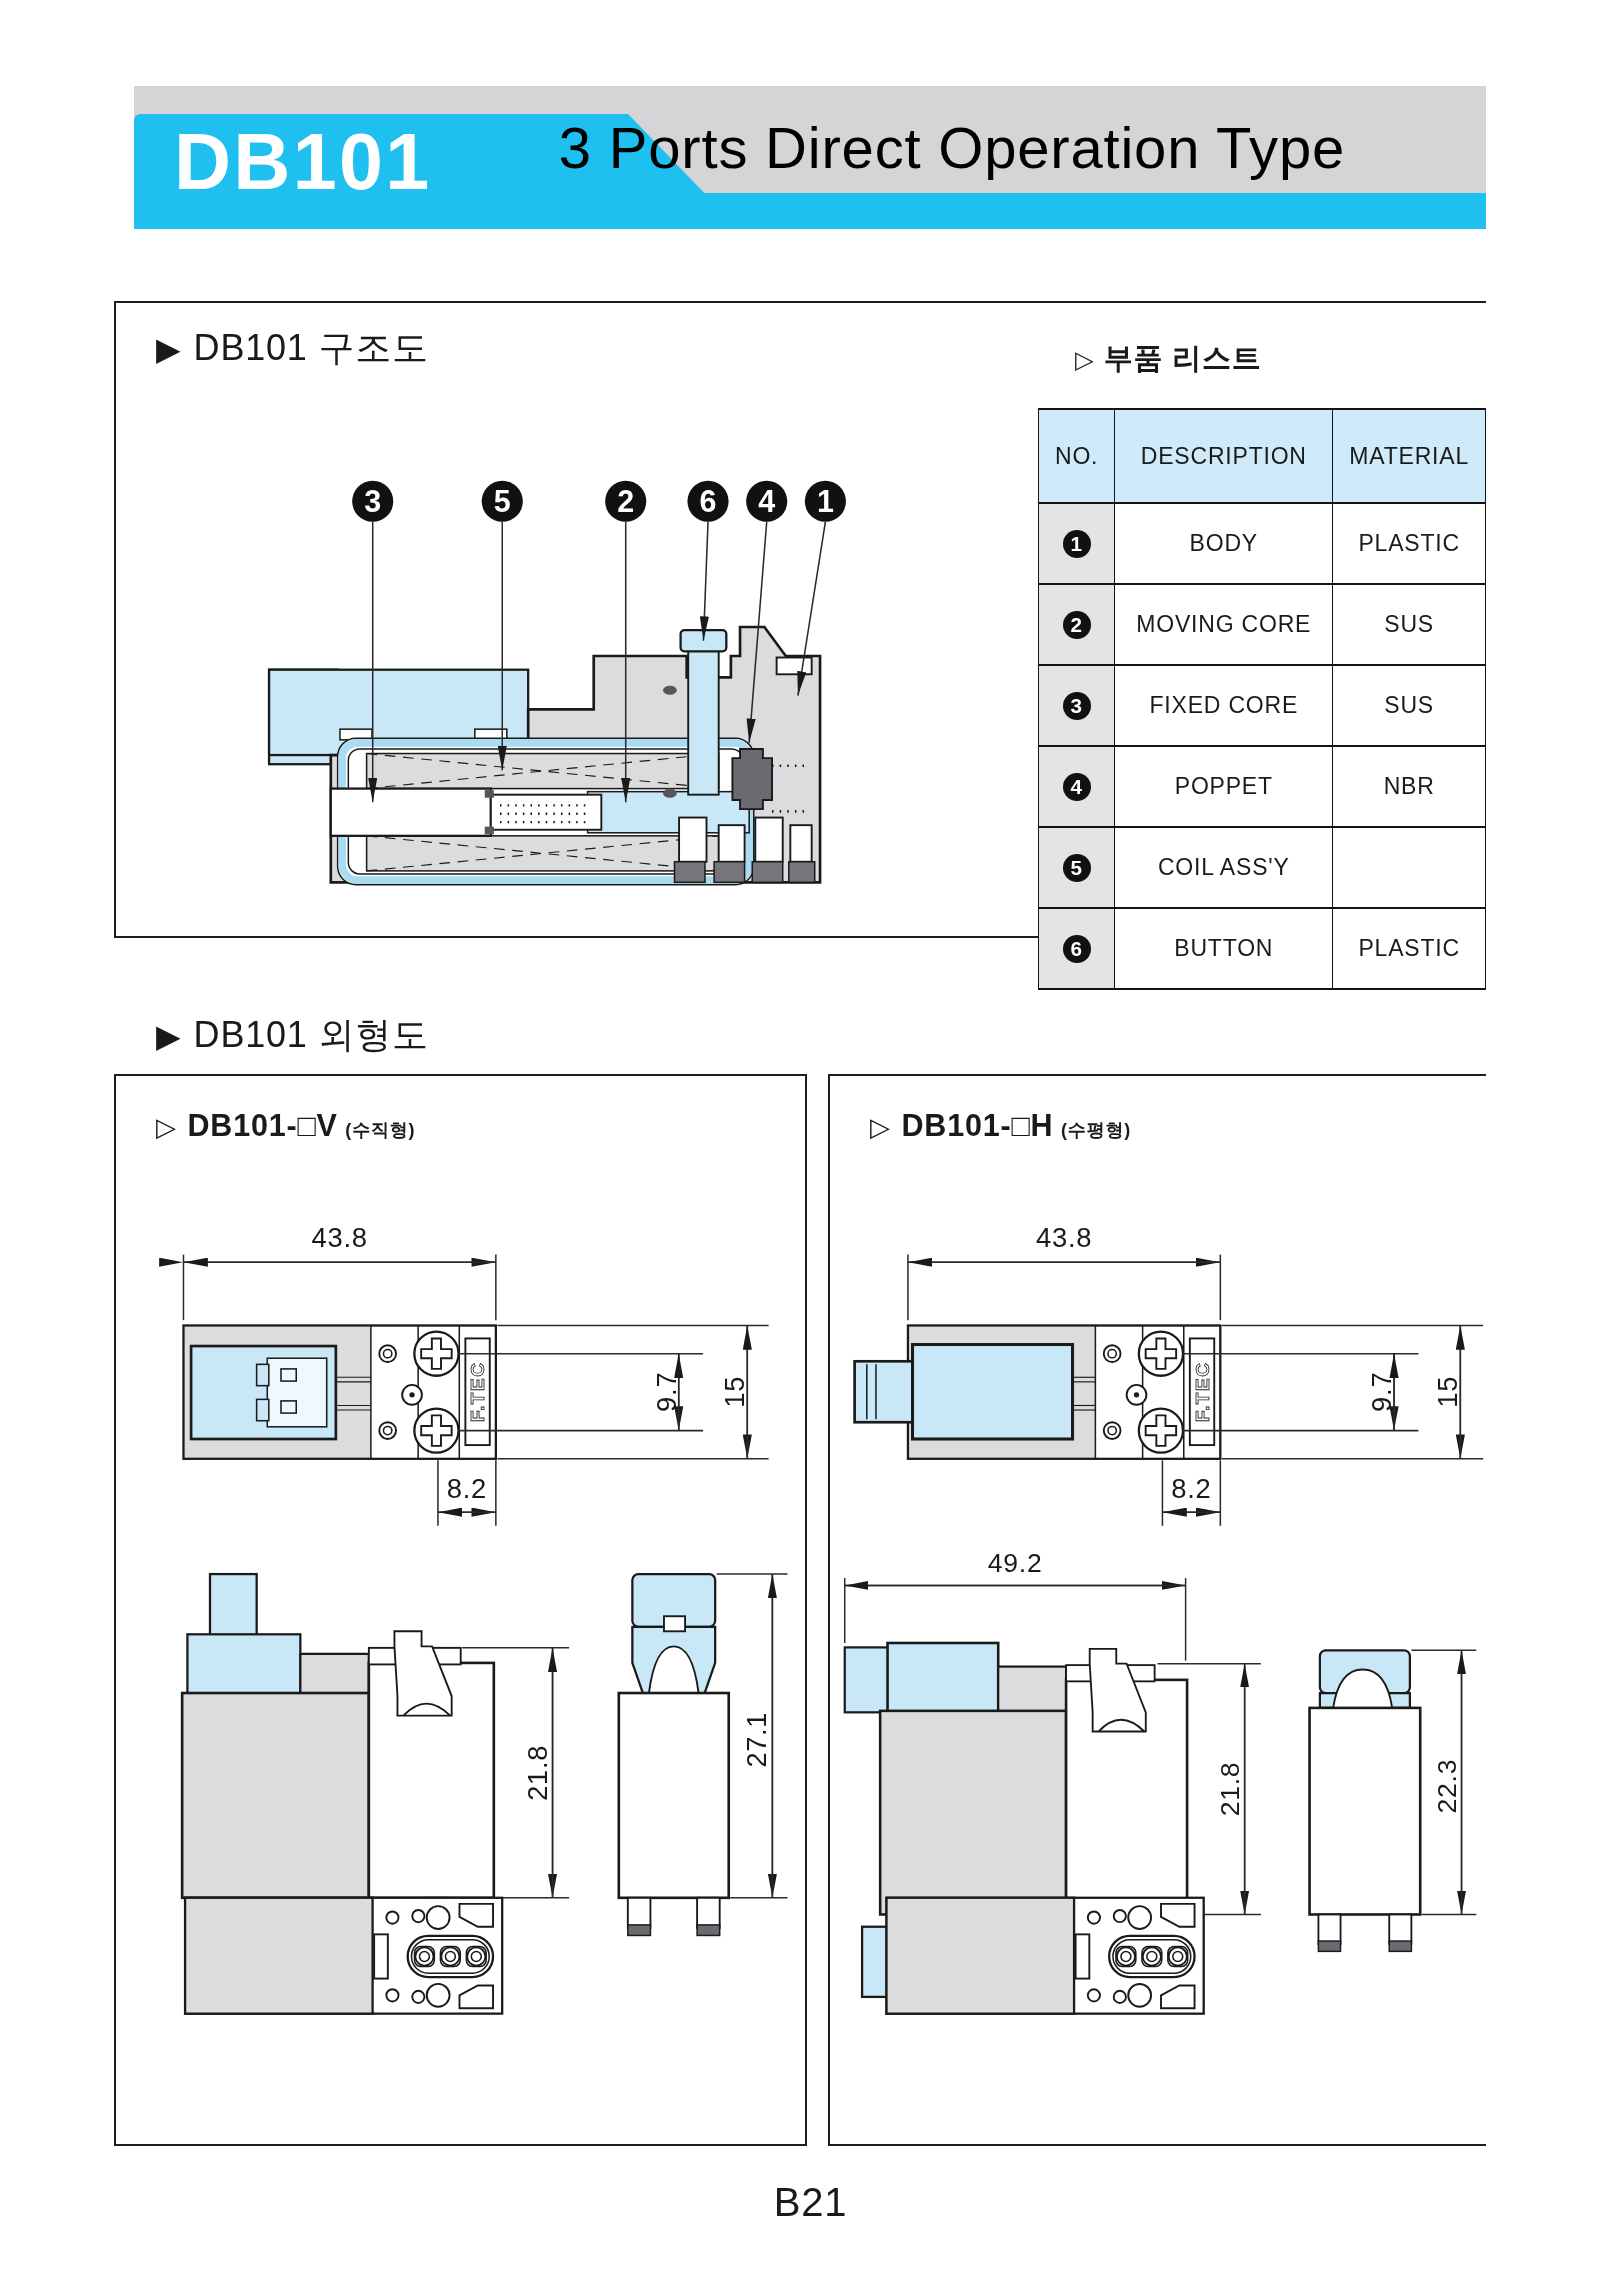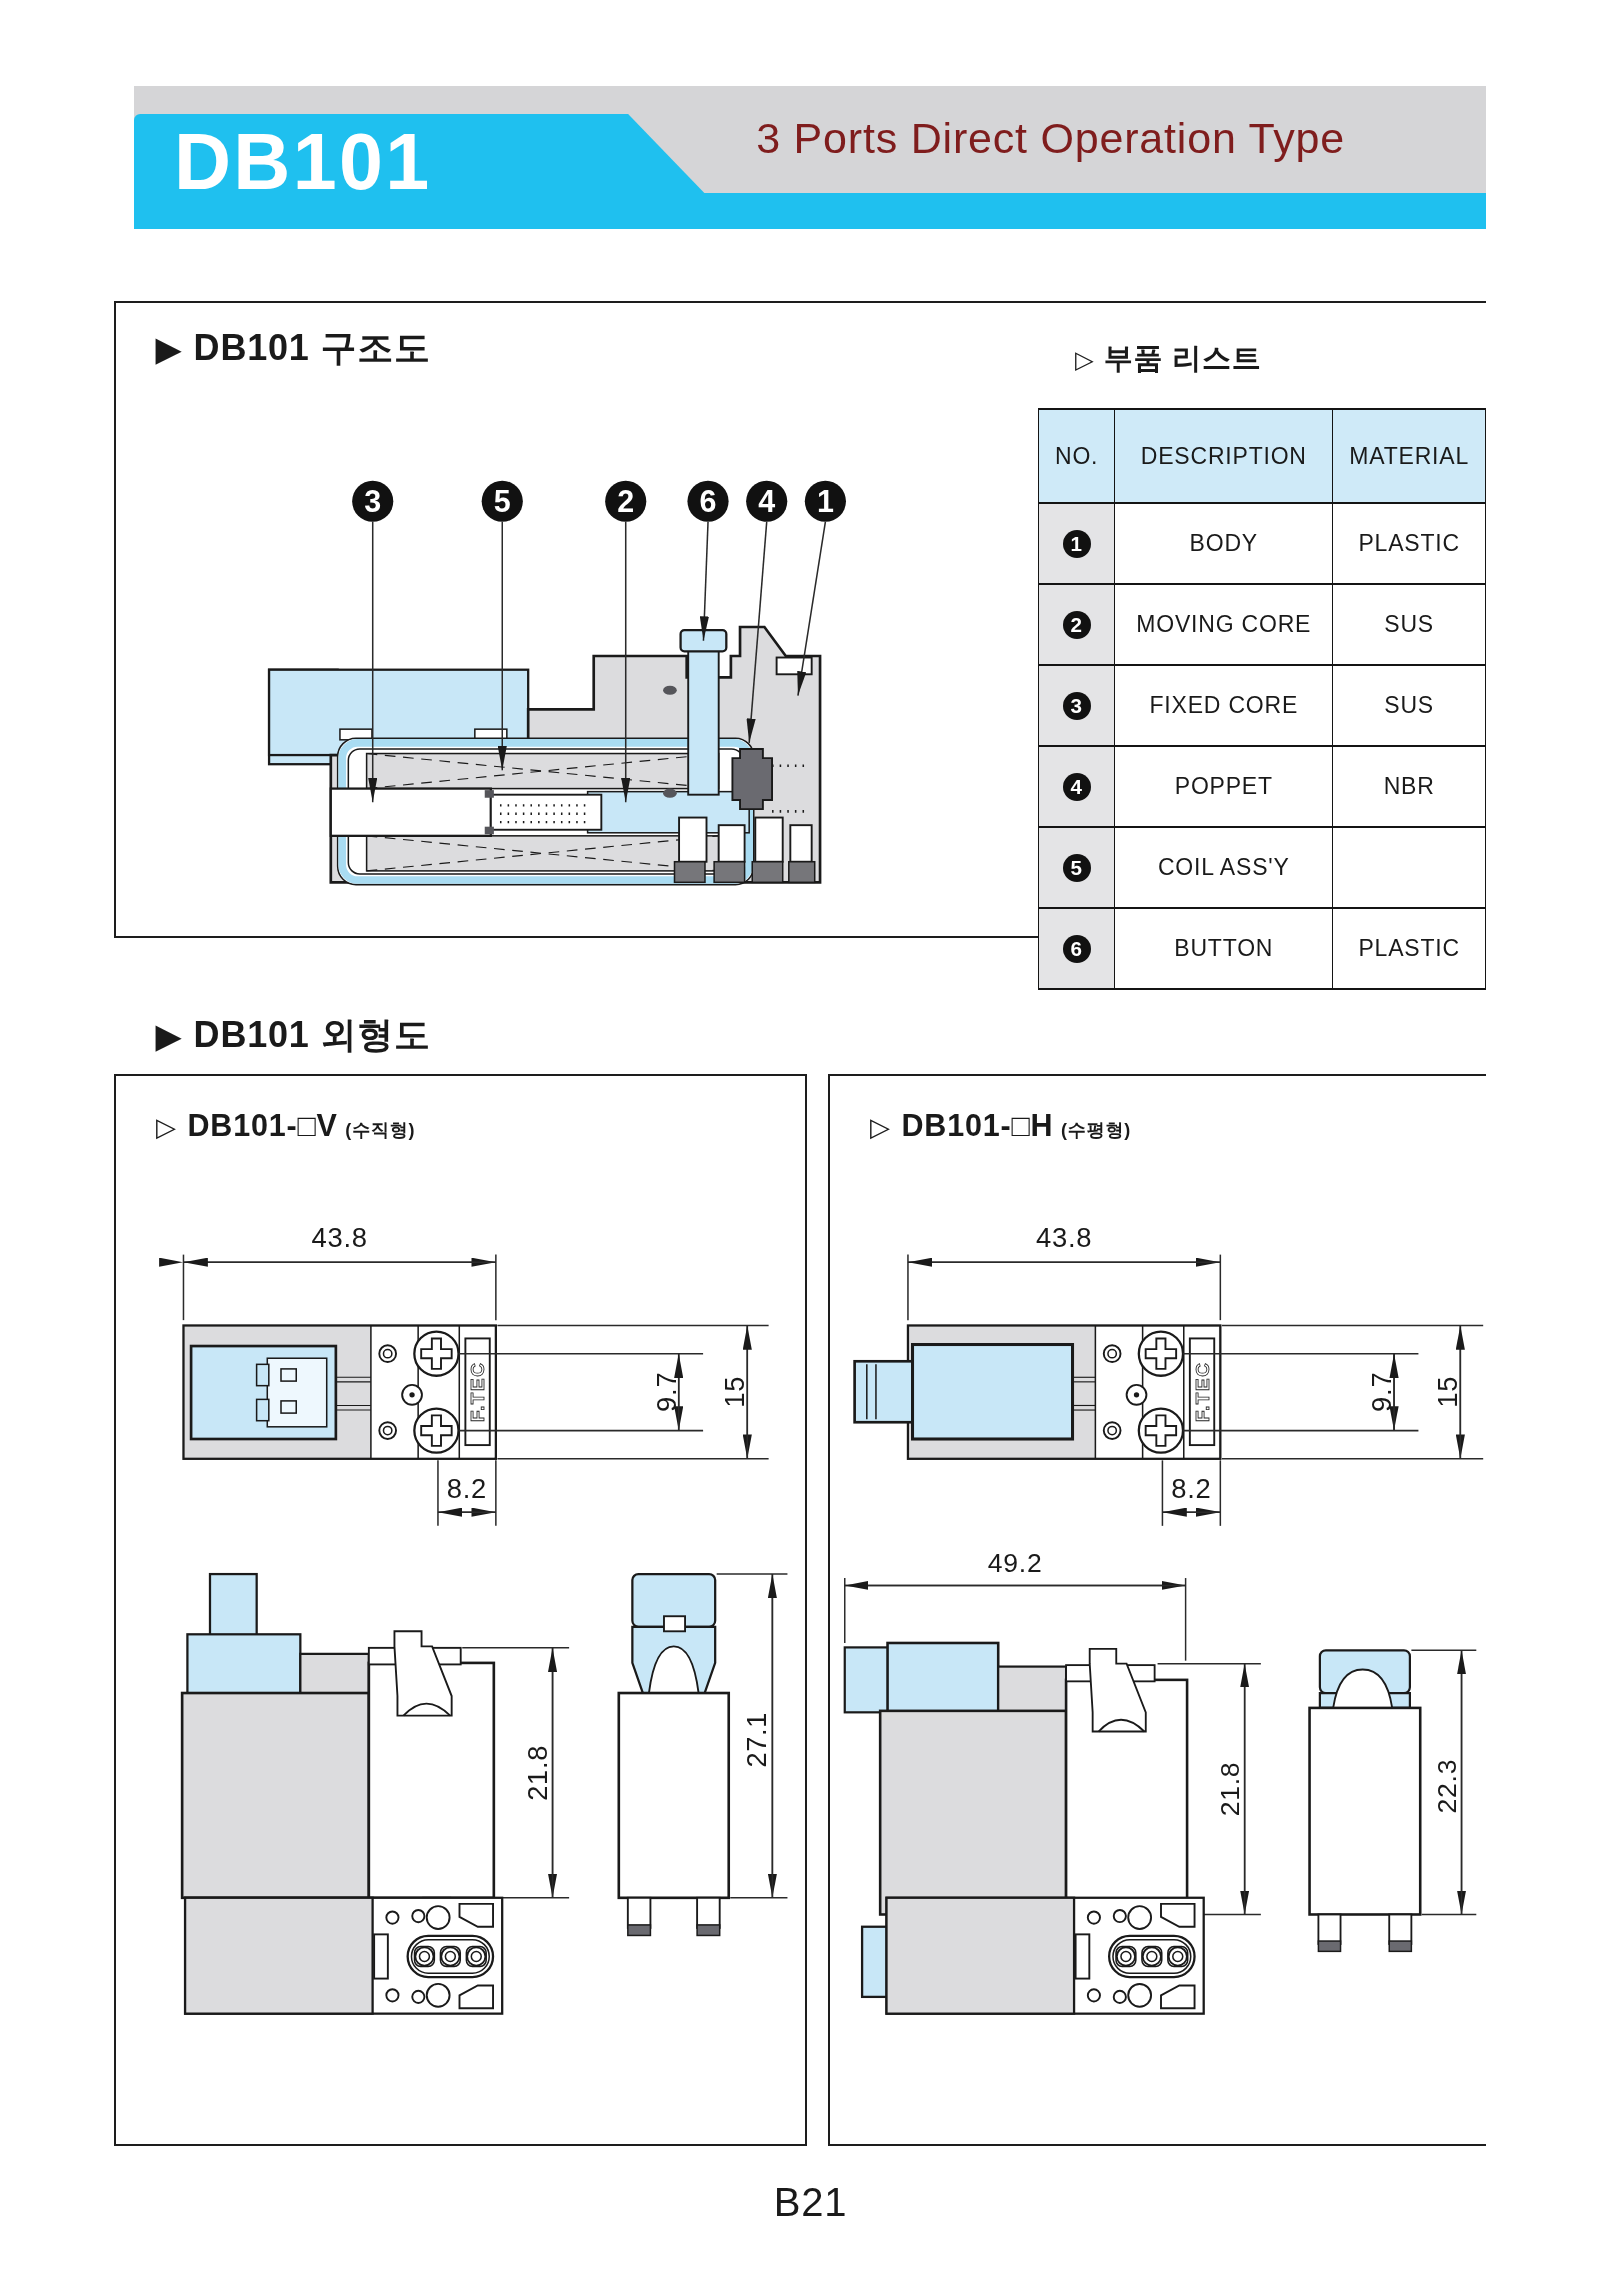--- a/index.html
+++ b/index.html
@@ -5,27 +5,27 @@
   html,body{margin:0;padding:0;background:#fff;}
   #page{position:relative;width:1486px;height:2295px;background:#fff;overflow:hidden;
         font-family:"Liberation Sans",sans-serif;color:#1a1a1a;}
   .abs{position:absolute;}
   
   .hdr-gray{left:134px;top:86px;width:1362px;height:107px;background:#d5d5d7;}
   .hdr-band{left:134px;top:193px;width:1362px;height:36px;background:#1fc0ef;}
   .hdr-tab{left:134px;top:114px;width:610px;height:79px;background:#1fc0ef;
            clip-path:polygon(0 0,81% 0,93.5% 100%,0 100%);border-radius:6.1px 0 0 0;}
   .hdr-code{left:174px;top:116px;font-size:79px;font-weight:bold;color:#fff;letter-spacing:2.3px;}
-  .hdr-sub{right:141px;top:114px;font-size:43px;font-weight:400;letter-spacing:0.8px;color:#7f1d1d;}
+  .hdr-sub{right:141px;top:114px;font-size:58px;font-weight:400;letter-spacing:0.8px;color:#000000;}
   
   .frame{border:2.3px solid #1d1d1d;background:#fff;}
   .box1{left:114px;top:301px;width:1385px;height:633px;}
   .boxL{left:114px;top:1074px;width:689px;height:1068px;}
   .boxR{left:828px;top:1074px;width:670px;height:1068px;}
-  .sec-title{font-size:36px;font-weight:bold;letter-spacing:0.8px;}
+  .sec-title{font-size:36px;font-weight:normal;letter-spacing:0.8px;}
   .sec-title .mk{margin-right:12.2px;font-size:32px;}
   .sub-title{font-size:30.5px;font-weight:bold;letter-spacing:0.8px;}
   .sub-title .mk{margin-right:10.7px;font-size:26px;font-weight:normal;}
   .sub-title .sfx{font-size:18px;font-weight:bold;margin-left:7.6px;}
   
   .pl-title{left:1031px;top:339px;font-size:29px;font-weight:bold;letter-spacing:0.8px;margin-left:44px;}
   .pl-title .mk{margin-right:9.2px;font-size:24.4px;font-weight:normal;}
   table.parts{left:1038px;top:408px;border-collapse:collapse;table-layout:fixed;}
   table.parts th,table.parts td{border-left:1.5px solid #141414;border-right:1.5px solid #141414;
       border-top:2.3px solid #141414;border-bottom:2.3px solid #141414;

